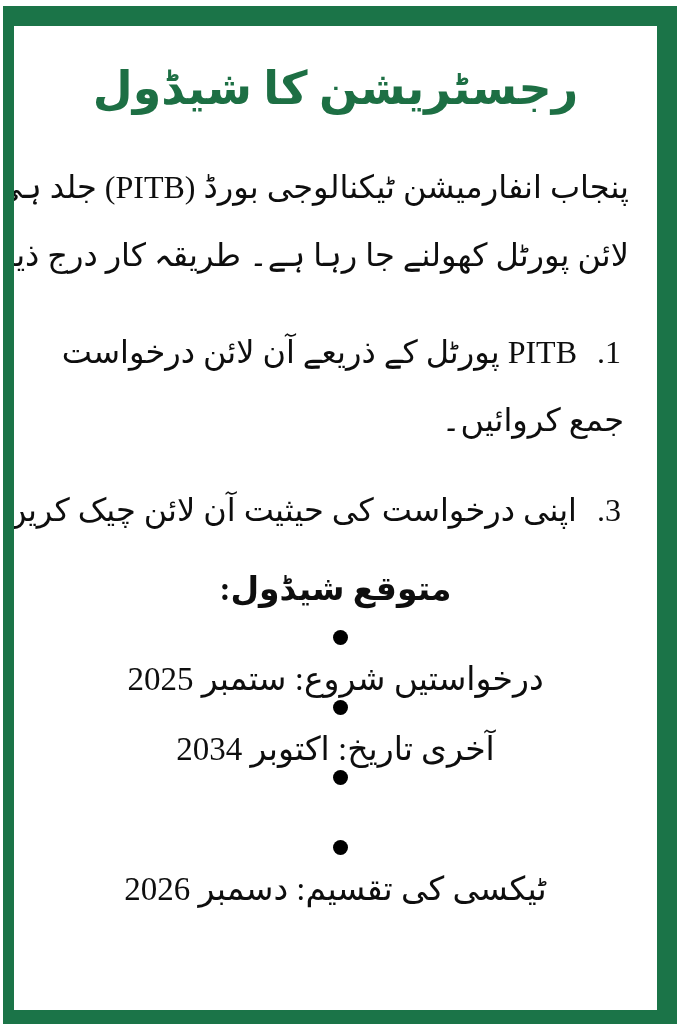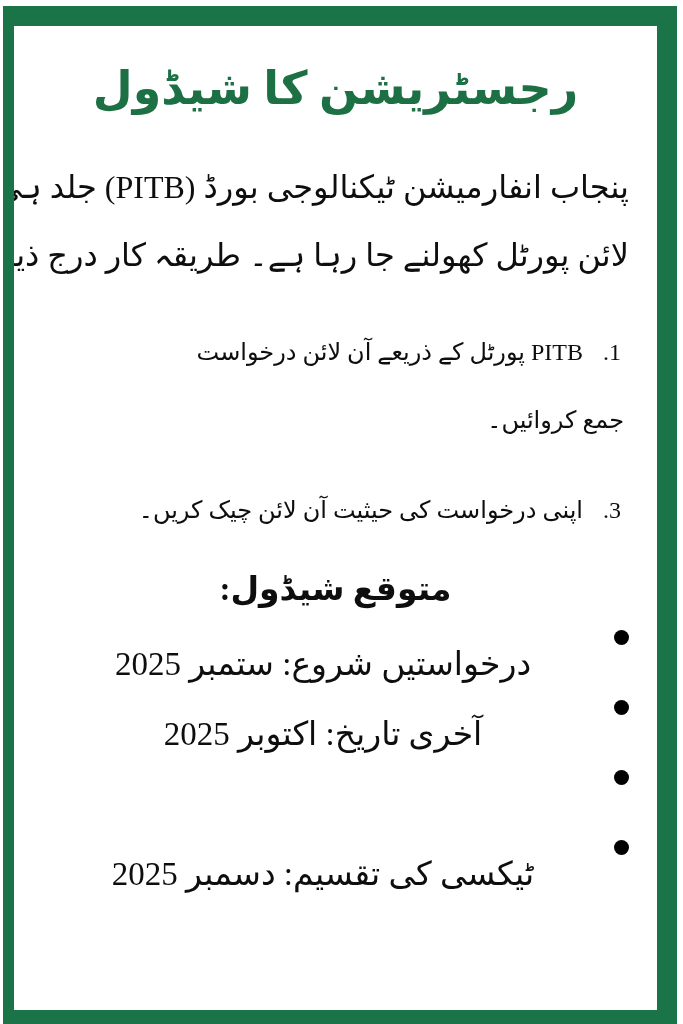--- a/index.html
+++ b/index.html
@@ -34,43 +34,44 @@
   .intro{
     margin-top:18px;
     padding:0 22px;
     font-size:32px;
     line-height:62px;
   }
   .intro .line{
     text-align:right;
     white-space:nowrap;
   }
-  .steps{padding:0 24px;font-size:24px;}
+  .steps{padding:0 24px;font-size:32px;}
   .step{line-height:62px;}
   .step.s1{margin-top:26px;}
   .step.s2{margin-top:12px;}
   .step.s3{margin-top:16px;}
   .step .main{text-align:right;white-space:nowrap;}
   .step .num{margin-left:14px;}
   .step .cont{white-space:nowrap;}
   .step.s1 .cont{padding-left:148px;}
   .step.s2 .cont{padding-left:215px;}
   .schedule-heading{
     margin-top:8px;
     text-align:center;
     font-size:33px;
     line-height:62px;
     font-weight:bold;
     white-space:nowrap;
   }
   .bullets{margin-top:4px;padding:0 22px;}
   .brow{
     display:flex;
-    align-items:flex-start;
+    align-items:center;
     height:70px;
+    flex-direction:column;
   }
   .bullet{
     flex:0 0 auto;
     width:15px;height:15px;
     border-radius:50%;
     background:#000;
     margin-left:10px;
   }
   .btxt{
     flex:1;
@@ -114,27 +115,27 @@
 
   <div class="bullets">
 
     <div class="brow">
       <span class="bullet"></span>
       <div class="btxt">درخواستیں شروع: ستمبر 2025</div>
     </div>
 
     <div class="brow">
       <span class="bullet"></span>
-      <div class="btxt">آخری تاریخ: اکتوبر 2025</div>
+      <div class="btxt">آخری تاریخ: اکتوبر 2034</div>
     </div>
 
     <div class="brow">
       <span class="bullet"></span>
     </div>
 
     <div class="brow">
       <span class="bullet"></span>
-      <div class="btxt">ٹیکسی کی تقسیم: دسمبر 2025</div>
+      <div class="btxt">ٹیکسی کی تقسیم: دسمبر 2026</div>
     </div>
 
   </div>
 
 </div>
 
 </body></html>

